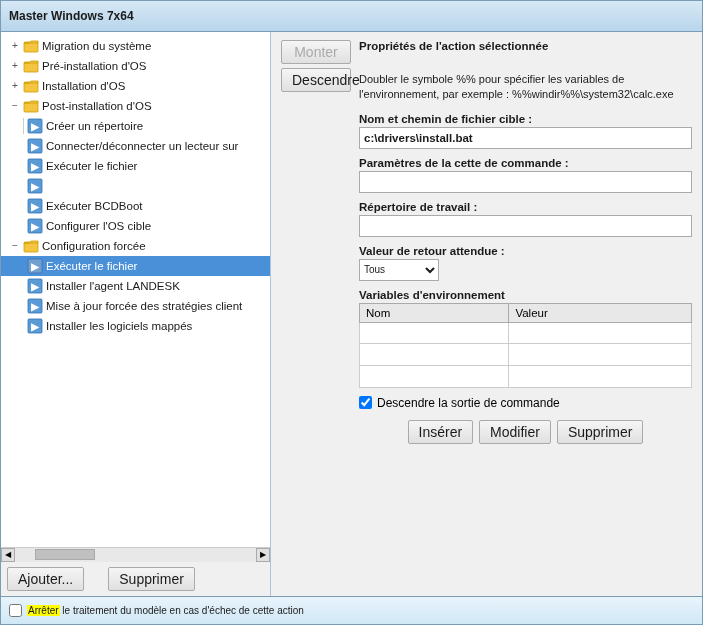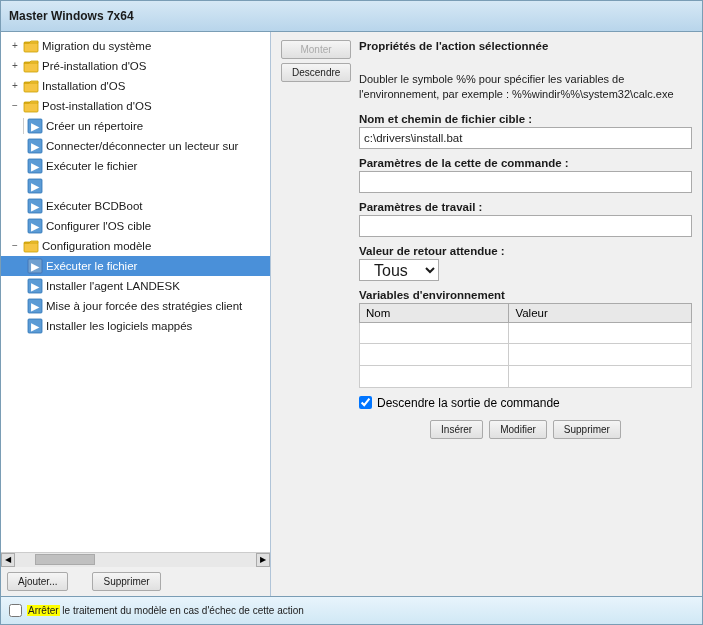--- a/index.html
+++ b/index.html
@@ -116,21 +116,21 @@
       background: #f0f0f0;
       border-top: 1px solid #b0c4d8;
     }
 
     .btn {
       padding: 3px 10px;
       background: linear-gradient(to bottom, #f5f5f5, #e0e0e0);
       border: 1px solid #aaa;
       border-radius: 2px;
       cursor: pointer;
-      font-size: 10px;
+      font-size: 14px;
       color: #1a1a1a;
     }
 
     .btn:disabled {
       color: #aaa;
       background: linear-gradient(to bottom, #f5f5f5, #e8e8e8);
       cursor: default;
     }
 
     
@@ -183,28 +183,29 @@
 
     .text-input {
       width: 100%;
       height: 22px;
       border: 1px solid #aaa;
       background: #fff;
       padding: 2px 4px;
       font-size: 11.5px;
       color: #1a1a1a;
       margin-bottom: 8px;
+      font-weight: bold;
     }
 
     .select-input {
       height: 22px;
       border: 1px solid #aaa;
       background: #fff;
-      padding: 1px 10px;
-      font-size: 16px;
+      padding: 1px 0;
+      font-size: 10px;
       color: #1a1a1a;
       width: 80px;
       margin-bottom: 8px;
     }
 
     .env-table {
       width: 100%;
       border: 1px solid #aaa;
       background: #fff;
       border-collapse: collapse;
@@ -452,21 +453,21 @@
 
         <div class="tree-item">
           <span class="tree-indent" style="width:4px"></span>
           <span class="expand-icon">−</span>
           <span class="folder-icon">
             <svg class="icon-svg" viewBox="0 0 16 16">
                 <rect x="1" y="4" width="14" height="10" rx="1" fill="#f5c542" stroke="#c9a000" stroke-width="0.8"></rect>
                 <path d="M1 5h5l2-2h7v2H1z" fill="#f5c542" stroke="#c9a000" stroke-width="0.8"></path>
               </svg>
           </span>
-          <span class="item-label">Configuration modèle</span>
+          <span class="item-label">Configuration forcée</span>
         </div>
 
         <div class="tree-item selected">
           <span class="tree-indent" style="width:20px"></span>
           <span class="tree-indent" style="width:4px"></span>
           <span class="item-icon">
             <svg class="icon-svg" viewBox="0 0 16 16">
                 <rect x="1" y="1" width="14" height="14" rx="1" fill="#70a0d0" stroke="#4070b0" stroke-width="0.8"></rect>
                 <text x="8" y="12" text-anchor="middle" fill="white" font-size="10" font-weight="bold">▶</text>
               </svg>
@@ -538,21 +539,21 @@
         <div class="props-col">
           <div class="section-title">Propriétés de l'action sélectionnée</div>
           <div class="description-text">Doubler le symbole %% pour spécifier les variables de l'environnement, par exemple : %%windir%%\system32\calc.exe</div>
 
           <div class="field-label">Nom et chemin de fichier cible :</div>
           <input type="text" class="text-input" value="c:\drivers\install.bat" style="">
 
           <div class="field-label">Paramètres de la cette de commande :</div>
           <input type="text" class="text-input" value="" style="">
 
-          <div class="field-label">Paramètres de travail :</div>
+          <div class="field-label">Répertoire de travail :</div>
           <input type="text" class="text-input" value="" style="">
 
           <div class="field-label">Valeur de retour attendue :</div>
           <select class="select-input">
             <option>Tous</option>
             <option>0</option>
             <option>1</option>
             <option>2</option>
           </select>
 

